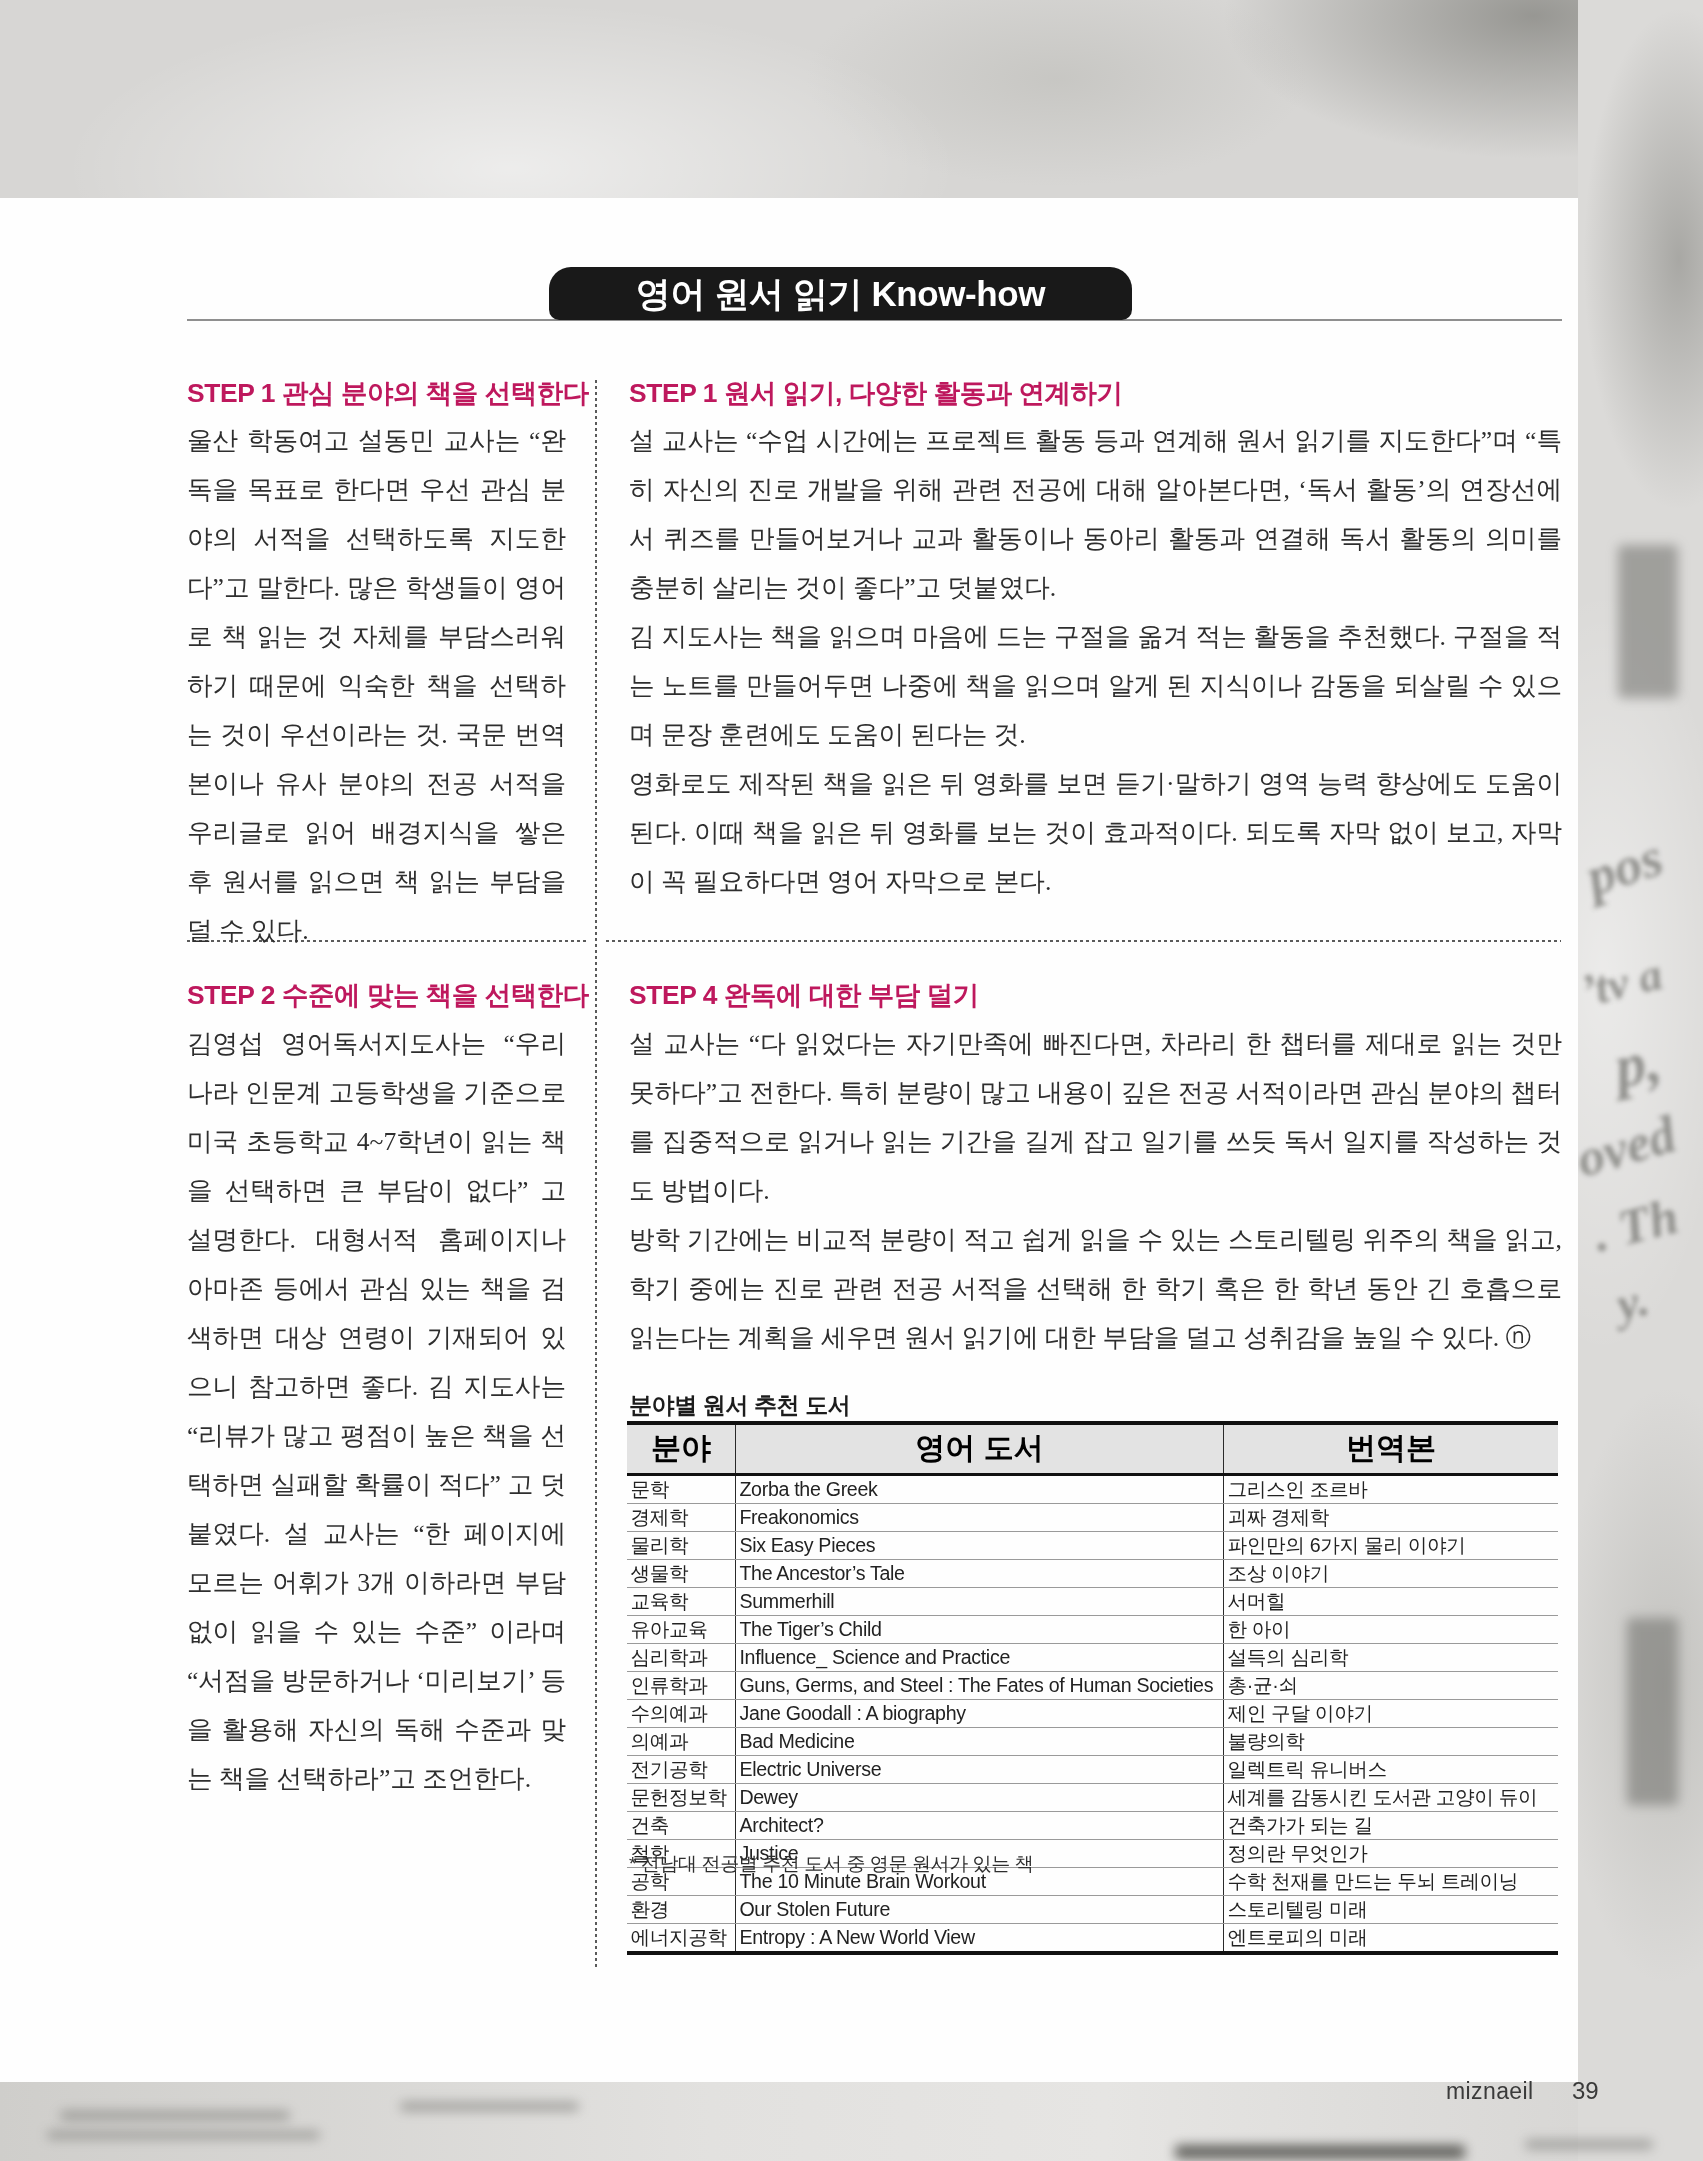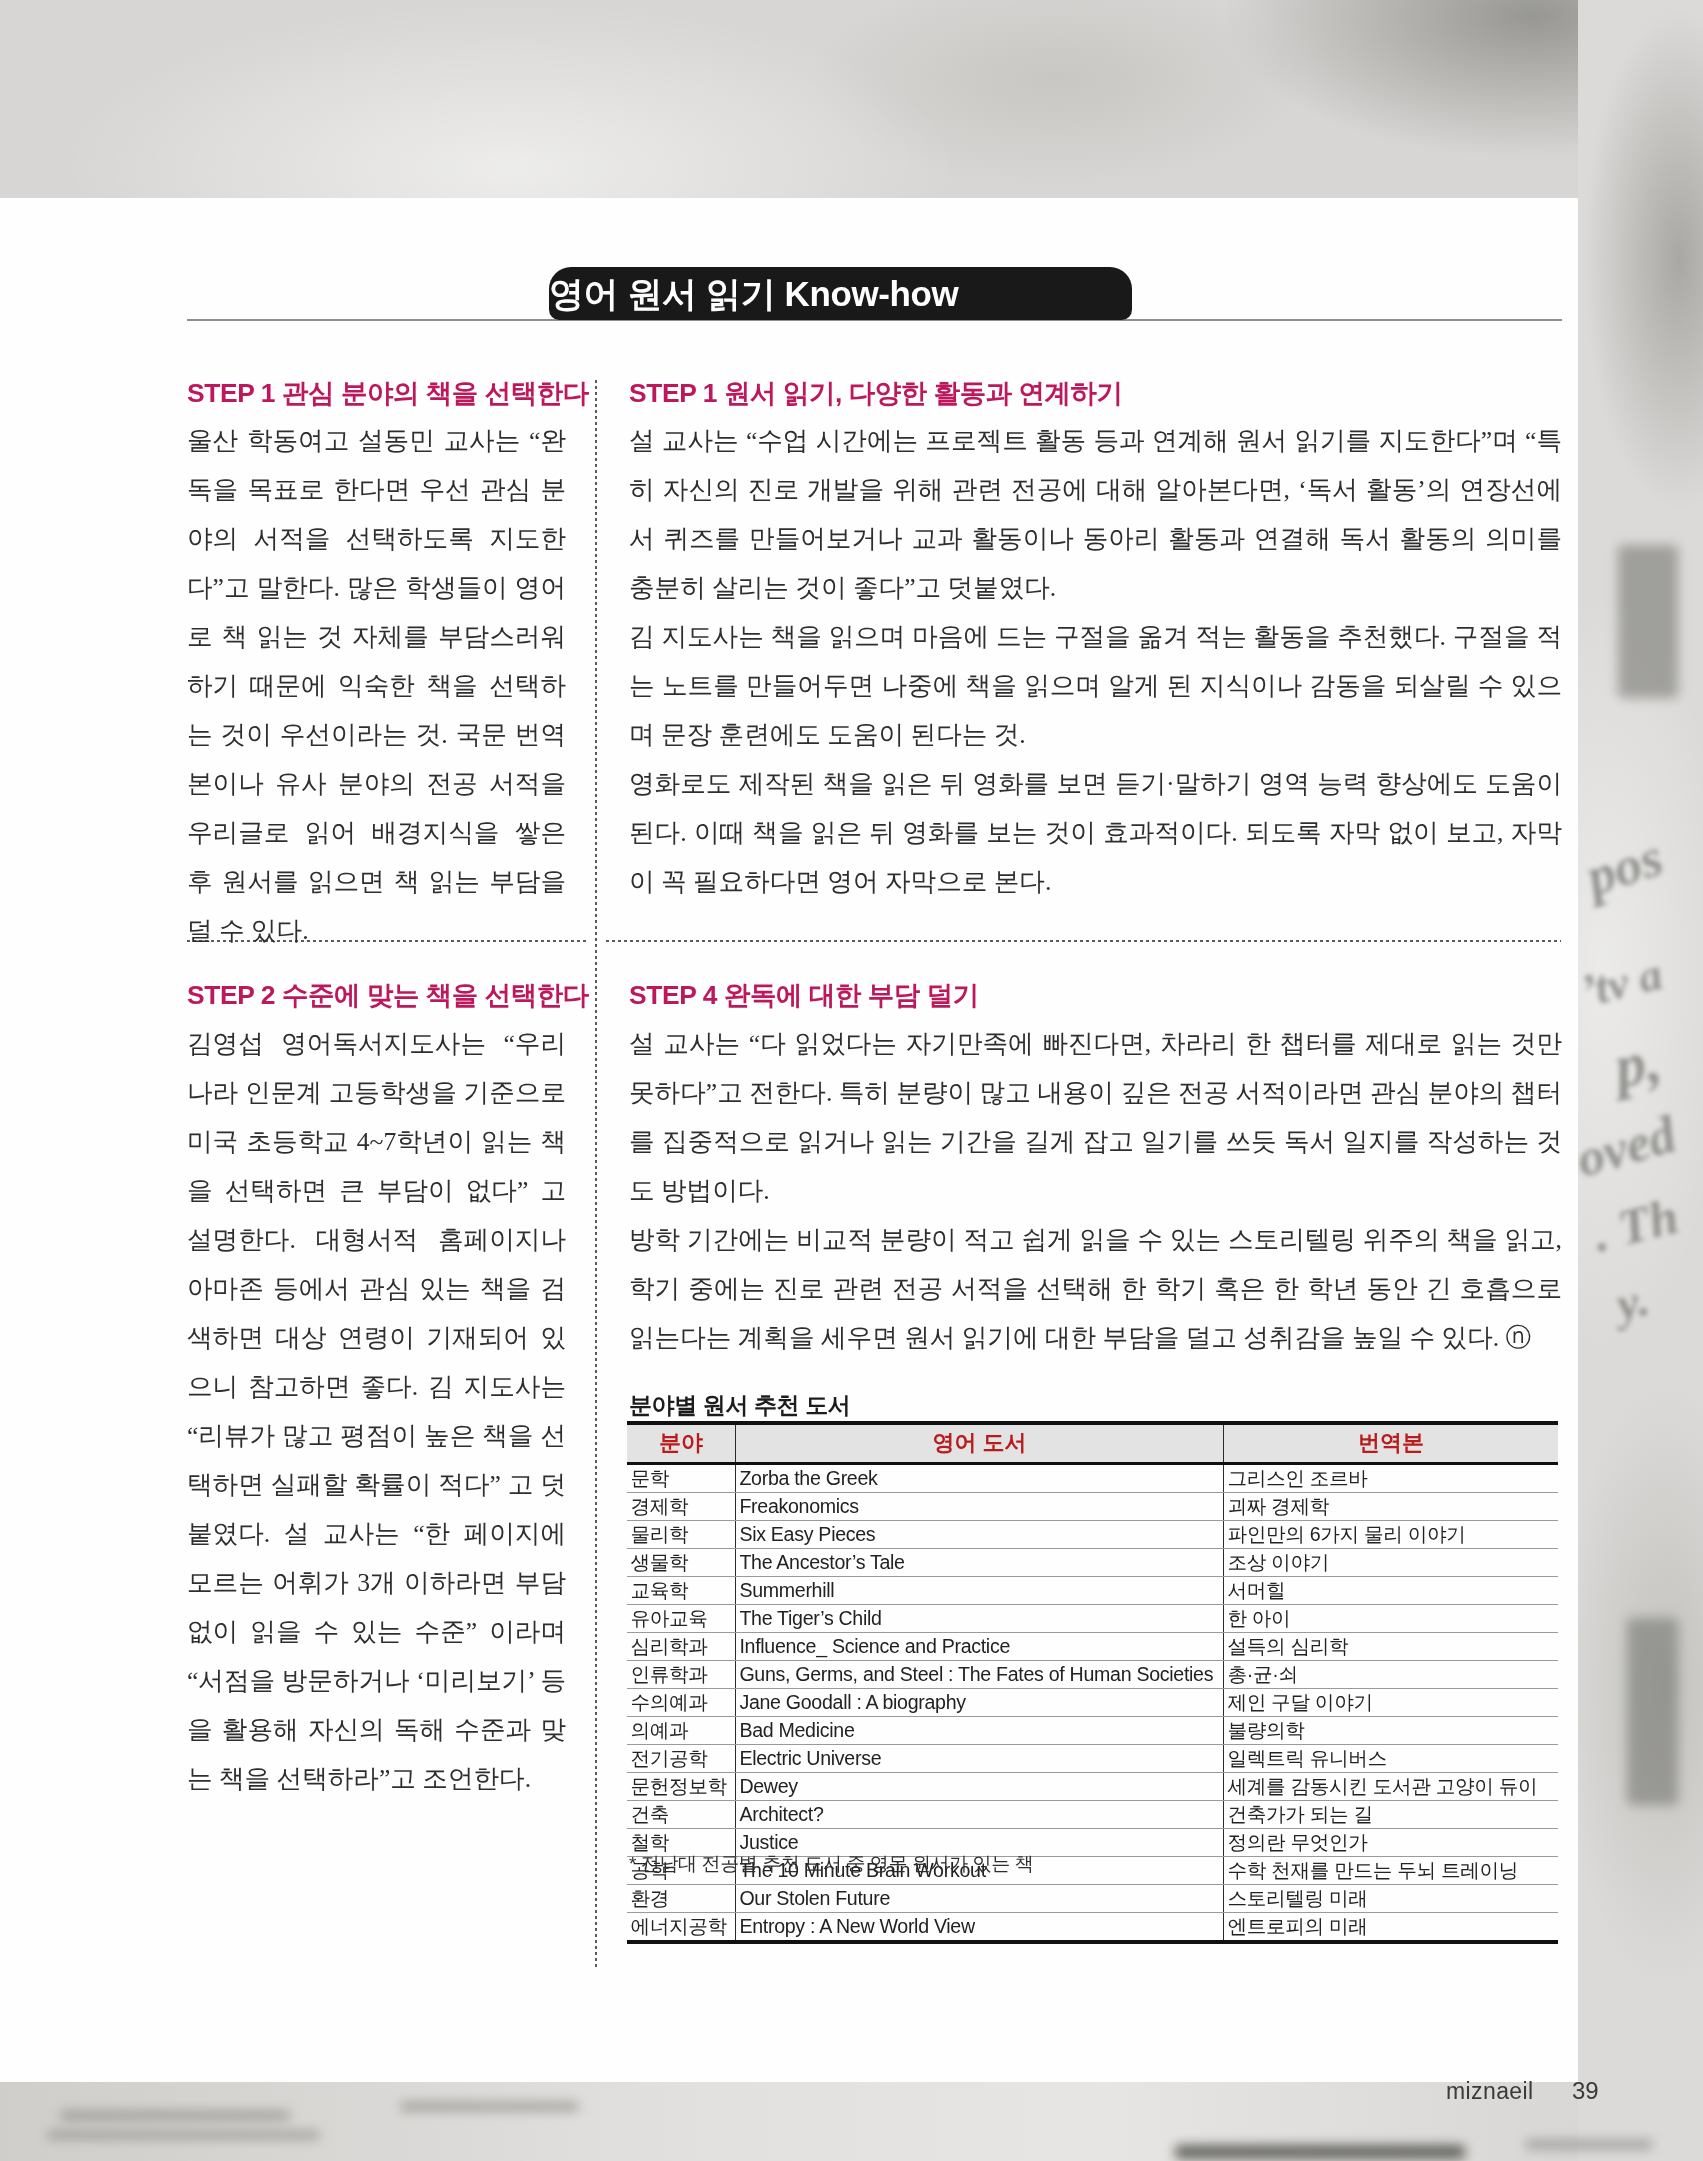--- a/index.html
+++ b/index.html
@@ -43,21 +43,21 @@
   .smudge.dark{background:#44443f;opacity:.8;}
   
   .page{
     position:absolute;left:0;top:198px;width:1578px;height:1884px;
     background:#fefefe;
   }
   
   .badge{
     position:absolute;left:549px;top:267px;width:583px;height:53px;
     background:#191919;border-radius:22px 22px 10.2px 10.2px;
-    color:#ffffff;line-height:53px;
+    color:#ffffff;text-align:center;line-height:53px;
     font-size:35px;font-weight:bold;letter-spacing:-0.4px;
   }
   .header-rule{position:absolute;left:187px;top:319px;width:1375px;height:1.7px;background:#8f8f8f;}
   
   .div-h{position:absolute;height:1.7px;
     background-image:repeating-linear-gradient(90deg,#5a5a5a 0 2.6px,transparent 2.6px 6px);}
   .div-v{position:absolute;width:1.7px;
     background-image:repeating-linear-gradient(0deg,#5a5a5a 0 2.6px,transparent 2.6px 6px);}
   
   .step-heading{
@@ -78,21 +78,21 @@
   .table-title{
     position:absolute;left:629px;top:1390px;
     font-size:23px;font-weight:bold;color:#1c1c1c;letter-spacing:-0.4px;
   }
   table.books{
     position:absolute;left:627px;top:1421px;width:929px;
     border-collapse:collapse;table-layout:fixed;
   }
   table.books th{
     background:#e3e3e3;border-top:4.3px solid #111;border-bottom:3.4px solid #111;
-    font-size:22px;font-weight:bold;color:#b91c1c;padding:3.4px 0;
+    font-size:30px;font-weight:bold;color:#000000;padding:3.4px 0;
   }
   table.books td{
     border-bottom:1.7px solid #9a9a9a;font-size:19.6px;color:#222;
     height:27px;padding:0 3.4px;overflow:hidden;white-space:nowrap;
     letter-spacing:-0.3px;
   }
   table.books tr:last-child td{border-bottom:4.3px solid #111;}
   table.books th + th, table.books td + td{border-left:1.7px solid #2a2a2a;}
   table.books .c0{width:108px;}
   table.books .c1{width:487px;}

